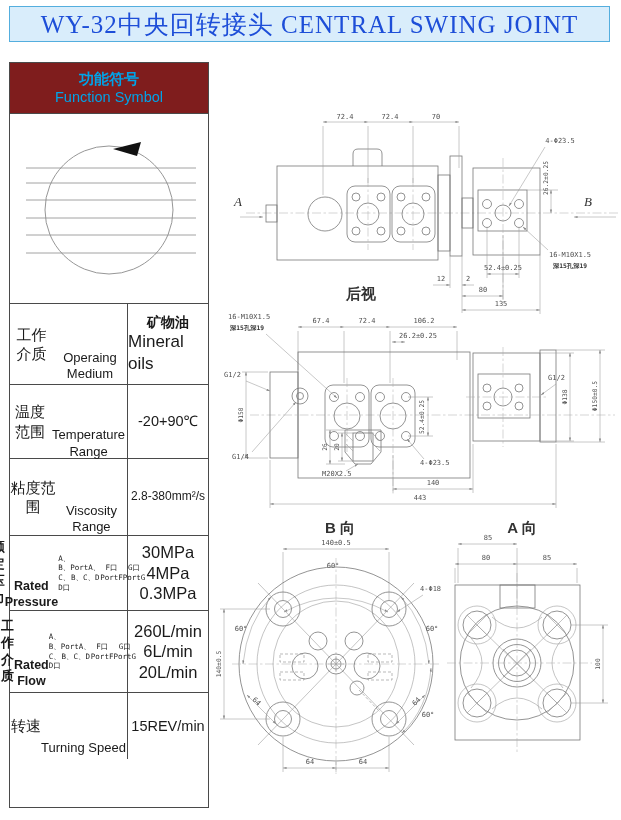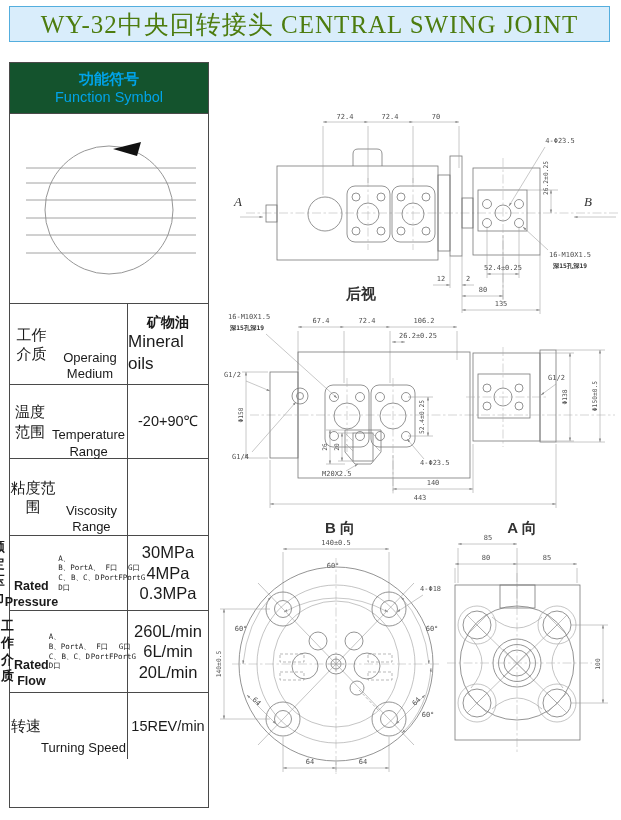--- a/index.html
+++ b/index.html
@@ -1,24 +1,24 @@
 <!DOCTYPE html>
 <html><head>
 <meta charset="utf-8">
 <style>
   html,body{margin:0;padding:0;background:#fff;}
   .page{position:relative;width:621px;height:820px;background:#fff;overflow:hidden;
         font-family:"Liberation Sans",sans-serif;}
   .title-bar{position:absolute;left:9px;top:6px;width:599px;height:34px;background:#d9edfb;
         border:1px solid #54aede;display:flex;align-items:center;justify-content:center;}
-  .title-text{font-family:"Liberation Serif",serif;font-size:25px;color:#4d7c0f;letter-spacing:1px;white-space:nowrap;}
+  .title-text{font-family:"Liberation Serif",serif;font-size:25px;color:#1d4ed8;letter-spacing:1px;white-space:nowrap;}
   .sidebar{position:absolute;left:9px;top:62px;width:200px;height:746px;border:1px solid #4a4a4a;
         box-sizing:border-box;display:flex;flex-direction:column;background:#fff;}
   .cell{box-sizing:border-box;}
-  .hdr{background:#14532d;border-bottom:1px solid #4a4a4a;display:flex;flex-direction:column;
+  .hdr{background:#7f1d1d;border-bottom:1px solid #4a4a4a;display:flex;flex-direction:column;
         justify-content:center;align-items:center;color:#00a3e8;}
   .hdr .zh{font-size:15px;font-weight:bold;line-height:1.25;}
   .hdr .en{font-size:14.5px;line-height:1.25;}
   .sym{border-bottom:1px solid #4a4a4a;display:flex;align-items:center;justify-content:center;}
   .row{display:flex;border-bottom:1px solid #4a4a4a;box-sizing:border-box;}
   .row.last{border-bottom:none;}
   .lc{width:118px;border-right:1px solid #4a4a4a;display:flex;flex-direction:row;
         justify-content:center;align-items:center;text-align:center;box-sizing:border-box;color:#1a1a1a;}
   .vc{flex:1;display:flex;flex-direction:column;justify-content:center;align-items:center;
         color:#1a1a1a;}
@@ -93,20 +93,23 @@
       </div>
       <div class="vc">
         <div class="val">-20+90℃</div>
       </div>
     </div>
 
     <div class="row" style="height:77px">
       <div class="lc">
         <div class="lzh">粘度范围</div>
         <div class="len">Viscosity Range</div>
+      </div>
+      <div class="vc">
+        <div class="val sm">2.8-380mm²/s</div>
       </div>
     </div>
 
     <div class="row" style="height:75px">
       <div class="lc">
         <div class="lzh b">额定压力</div>
         <div class="len b">Rated Pressure</div>
         <div class="sub">A、B、C、D口</div>
         <div class="sub">PortA、B、C、D</div>
         <div class="sub">F口  PortF</div>

